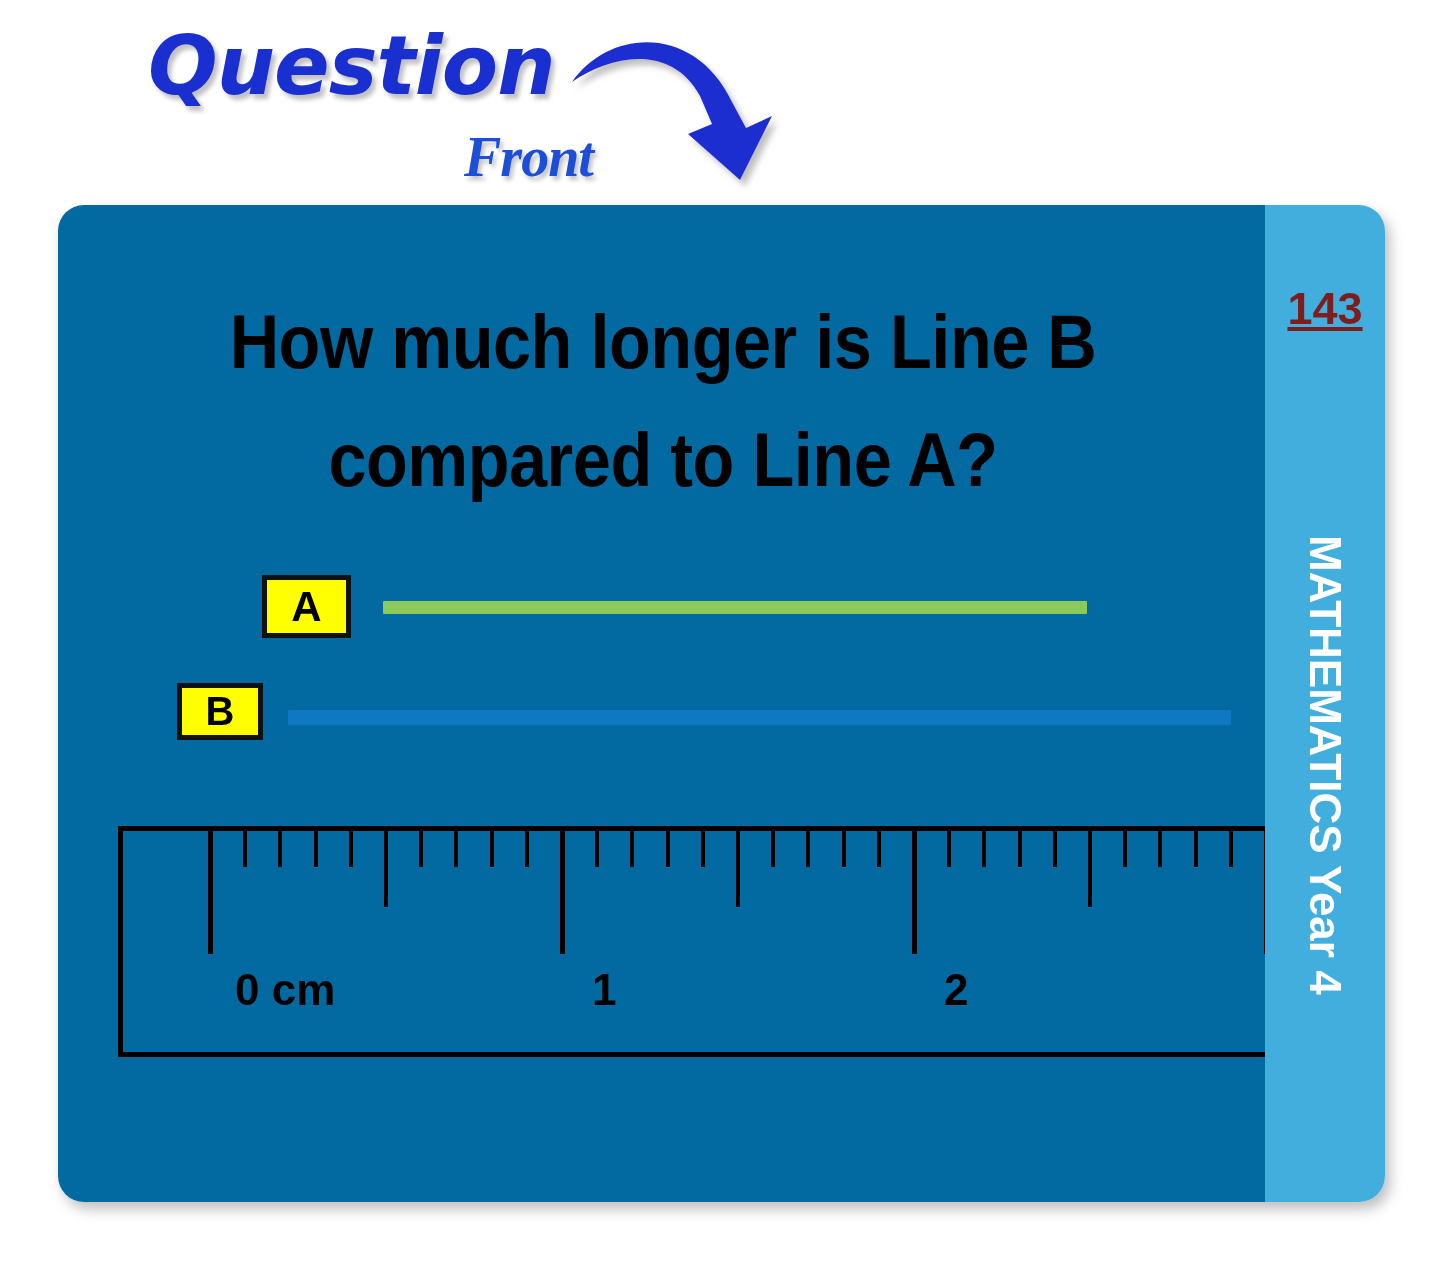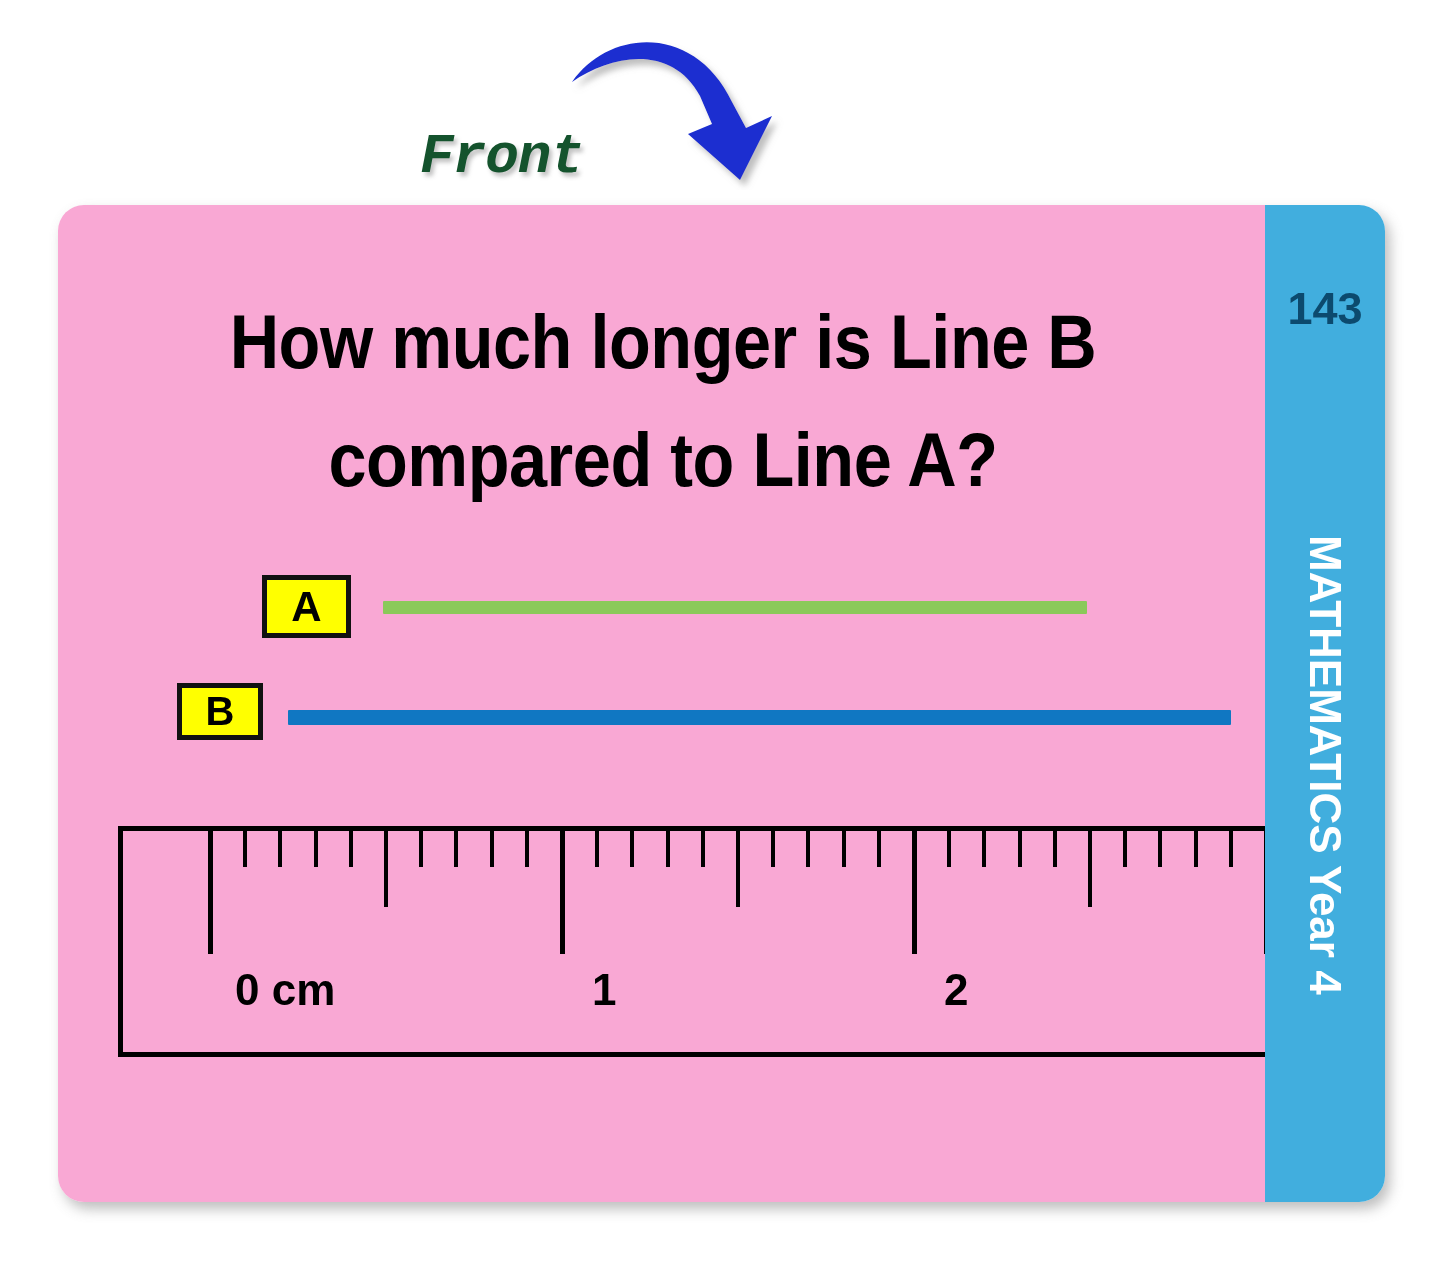--- a/index.html
+++ b/index.html
@@ -31,27 +31,27 @@
     font-size: 82px;
     font-weight: bold;
     font-style: italic;
     color: #1A2FD0;
     letter-spacing: -1px;
     text-shadow: 4px 5px 4px rgba(120,120,120,0.45);
     white-space: nowrap;
   }
   #front-word {
     position: absolute;
-    left: 420px;
+    left: 464px;
     top: 125px;
-    font-family: Liberation Mono, monospace;
+    font-family: Liberation Serif, serif;
     font-size: 56px;
     font-weight: bold;
     font-style: italic;
-    color: #14532d;
+    color: #1d4ed8;
     letter-spacing: -1px;
     text-shadow: 3px 4px 4px rgba(120,120,120,0.45);
     white-space: nowrap;
   }
   #down-arrow-icon {
     position: absolute;
     left: 560px;
     top: 30px;
     width: 230px;
     height: 160px;
@@ -68,41 +68,42 @@
     border-radius: 26px;
     box-shadow: 5px 7px 13px rgba(110,110,110,0.45);
     overflow: hidden;
   }
   #card-body {
     position: absolute;
     left: 0;
     top: 0;
     width: 1207px;
     height: 100%;
-    background: #f9a8d4;
+    background: #0369a1;
   }
   #card-sidebar {
     position: absolute;
     right: 0;
     top: 0;
     width: 120px;
     height: 100%;
     background: #41AEDE;
   }
   #card-number {
     position: absolute;
     top: 78px;
     left: 0;
     width: 100%;
     text-align: center;
-    color: #0c4a6e;
+    color: #7f1d1d;
     font-size: 45px;
     font-weight: bold;
     letter-spacing: 0px;
     font-family: "Liberation Sans", sans-serif;
+    text-decoration: underline;
   }
   #subject-label-wrap {
     position: absolute;
     top: 330px;
     left: 0;
     width: 120px;
     height: 620px;
   }
   #subject-label {
     position: absolute;
@@ -228,20 +229,21 @@
     font-weight: bold;
     font-size: 44px;
     white-space: nowrap;
     margin-left: 44px;
   }
 </style>
 </head>
 <body>
 
 <div id="header-annotation">
+  <div id="question-word">Question</div>
   <div id="front-word">Front</div>
   <svg id="down-arrow-icon" viewBox="0 0 230 160">
     <defs>
       <filter id="arrowShadow" x="-30%" y="-30%" width="180%" height="180%">
         <feDropShadow dx="5" dy="6" stdDeviation="3" flood-color="#8a8a8a" flood-opacity="0.55"></feDropShadow>
       </filter>
     </defs>
     <g filter="url(#arrowShadow)">
       <path d="M 12 52
                C 50 -2, 135 -6, 172 72

